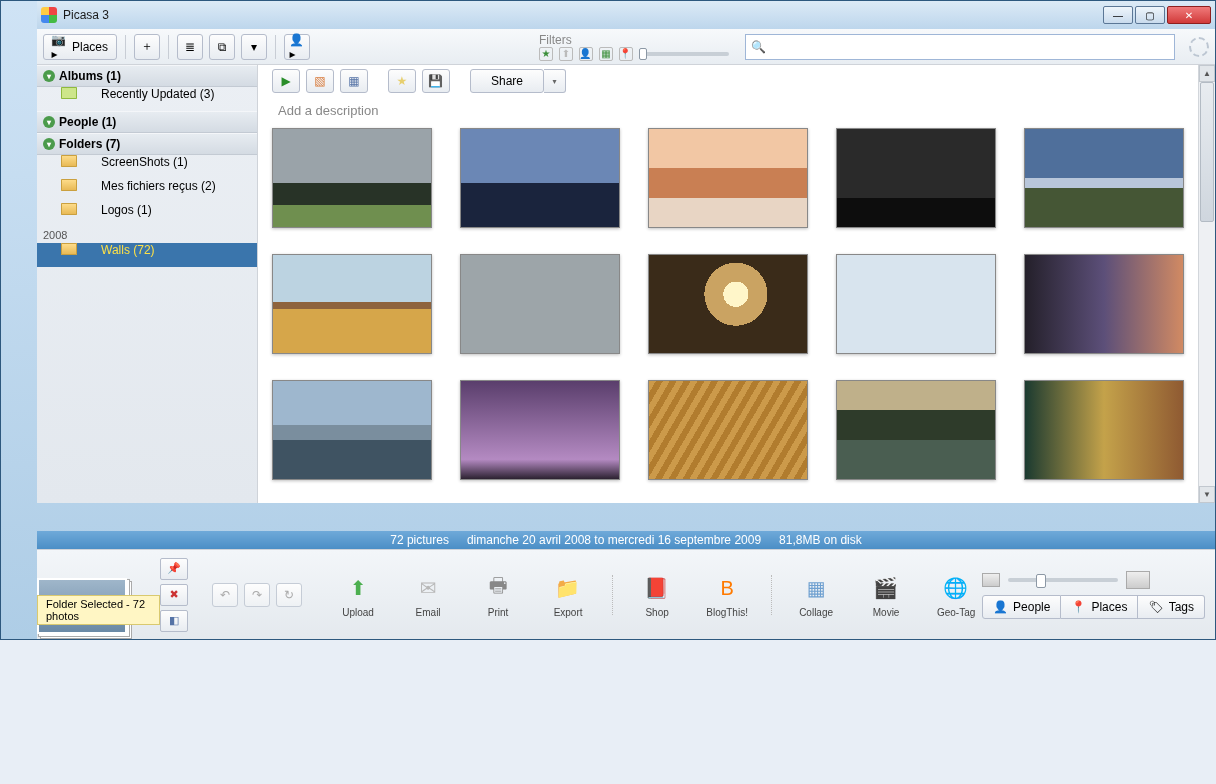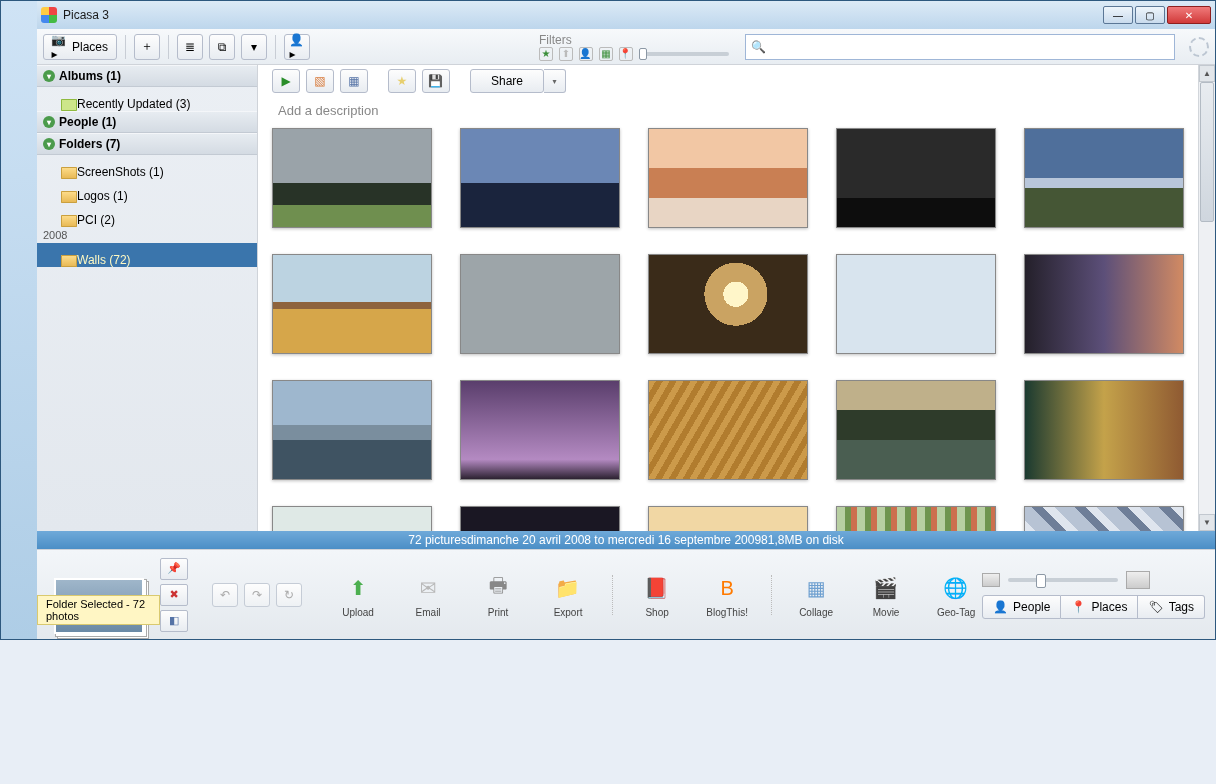--- a/index.html
+++ b/index.html
@@ -26,22 +26,22 @@
 .filters .ficon{width:14px;height:14px;border:1px solid #bbb;border-radius:2px;display:flex;align-items:center;justify-content:center;font-size:10px;}
 .searchbox{height:26px;flex:0 0 430px;border:1px solid #9fb6d7;background:#fff;display:flex;align-items:center;padding:0 6px;margin-left:10px;}
 .searchbox input{border:none;outline:none;flex:1;font-size:12px;}
 .spinner{width:20px;height:20px;border:2px dashed #bcc6d2;border-radius:50%;margin-left:8px;}
 
 .main{flex:1;display:flex;min-height:0;}
 
 .sidebar{width:248px;background:linear-gradient(#ebeff4,#e3e8ee);border-right:1px solid #cfd3d9;overflow-y:auto;}
 .catheader{height:22px;background:linear-gradient(#e7ecf1,#d4dbe3);border-top:1px solid #f4f6f9;border-bottom:1px solid #c3cad3;display:flex;align-items:center;padding:0 6px;font-weight:bold;cursor:pointer;gap:4px;}
 .catheader .arrow{width:12px;height:12px;background:#4b9b4b;border-radius:50%;display:flex;align-items:center;justify-content:center;color:#fff;font-size:8px;}
-.node{height:24px;display:flex;align-items:flex-end;padding-left:24px;gap:0;cursor:pointer;}
-.node.sel{background:#3a75ac;color:#fef9c3;}
+.node{height:24px;display:flex;align-items:flex-start;padding-left:24px;gap:24px;cursor:pointer;}
+.node.sel{background:#3a75ac;color:#fde047;}
 .node .fico{width:16px;height:12px;background:linear-gradient(#ffdf8e,#e6b651);border-radius:1px;box-shadow:inset 0 0 0 1px #caa03f;}
 .node .fico.star{background:#cde68a;box-shadow:inset 0 0 0 1px #8fba3f;}
 .yearlabel{padding:2px 6px;font-size:11px;color:#555;}
 .peopleitem{display:flex;align-items:center;padding:4px 6px 4px 14px;gap:6px;}
 .peopleitem .avatar{width:30px;height:30px;background:#b0bcc8;border:1px solid #8f9aa6;}
 
 .content{flex:1;display:flex;min-height:0;}
 .gallery{flex:1;background:#fff;display:flex;flex-direction:column;min-width:0;}
 .ghead{padding:8px 14px 2px;display:flex;align-items:center;gap:10px;}
 .ghead .foldericon{width:36px;height:28px;background:linear-gradient(#fff2c9,#f1d38a);border:1px solid #d2b062;border-radius:2px;}
@@ -76,24 +76,24 @@
 .t17{background:radial-gradient(circle at 50% 55%,#f8e482 0 4%,#f3b250 4% 8%,#1a1723 10%);}
 .t18{background:linear-gradient(#f1d7a4 0 45%,#b78a49 45% 55%,#3e2f21 55%);}
 .t19{background:repeating-linear-gradient(90deg,#b8cfa2 0 8px,#6f944f 8px 14px,#cc6f4e 14px 20px);}
 .t20{background:repeating-linear-gradient(45deg,#b7c3d4 0 14px,#6e7e98 14px 22px,#dfe5ee 22px 30px);}
 
 .vscroll{width:17px;background:#eef0f3;border-left:1px solid #d2d6db;display:flex;flex-direction:column;}
 .vscroll .arrow{height:17px;background:#e2e6ea;border:1px solid #c2c8cf;display:flex;align-items:center;justify-content:center;font-size:8px;color:#555;cursor:pointer;}
 .vscroll .track{flex:1;position:relative;}
 .vscroll .handle{position:absolute;top:0;left:1px;right:1px;height:140px;background:linear-gradient(#e8ecf0,#cfd6de);border:1px solid #b3bbc4;border-radius:2px;cursor:pointer;}
 
-.statusbar{height:18px;background:linear-gradient(#6fa9d9,#4b8ec6);color:#fff;display:flex;align-items:center;justify-content:center;font-size:11px;}
+.statusbar{height:18px;background:linear-gradient(#6fa9d9,#4b8ec6);color:#fff;display:flex;align-items:center;justify-content:center;gap:18px;font-size:11px;margin-top:28px;}
 
 .tray{height:90px;background:linear-gradient(#f3f6f9,#e4e9ee);border-top:1px solid #cfd3d9;display:flex;align-items:stretch;}
-.traysel{width:380px;display:flex;align-items:center;justify-content:center;position:relative;margin-top:22px;}
+.traysel{width:380px;display:flex;align-items:center;justify-content:flex-start;position:relative;margin-top:22px;}
 .traysel .stack{width:90px;height:56px;background:linear-gradient(#9fb6ca,#6a89a5);border:2px solid #fff;box-shadow:2px 2px 0 #fff,2px 2px 0 1px #aaa,4px 4px 0 #fff,4px 4px 0 1px #aaa;}
 .traysel .tip{position:absolute;bottom:14px;background:#fff6c4;border:1px solid #d9c96f;padding:2px 8px;font-size:11px;}
 .trayactions{width:34px;display:flex;flex-direction:column;justify-content:center;gap:4px;padding-right:4px;}
 .trayactions .ta{width:28px;height:22px;border:1px solid #b5bccb;border-radius:2px;background:linear-gradient(#fdfdfd,#e8ecf1);display:flex;align-items:center;justify-content:center;cursor:pointer;font-size:11px;}
 .traymid{flex:1;display:flex;align-items:center;}
 .rot{display:flex;gap:6px;margin:0 20px;}
 .rot .rb{width:26px;height:24px;border:1px solid #c5ccd6;border-radius:3px;background:linear-gradient(#fdfdfd,#eef1f4);display:flex;align-items:center;justify-content:center;color:#aaa;cursor:pointer;}
 .bigbtns{display:flex;gap:18px;margin-left:10px;}
 .bigbtn{display:flex;flex-direction:column;align-items:center;gap:2px;cursor:pointer;width:52px;}
 .bigbtn .bicon{width:38px;height:34px;border-radius:4px;display:flex;align-items:center;justify-content:center;font-size:20px;}
@@ -191,25 +191,25 @@
       <div class="catheader">
           <span class="arrow">▾</span>
           <span>Folders (7)</span>
         </div>
       <div class="node">
           <span class="fico"></span>
           <span>ScreenShots (1)</span>
         </div>
       <div class="node">
           <span class="fico"></span>
-          <span>Logos (1)</span>
+          <span>Mes fichiers reçus (2)</span>
         </div>
       <div class="node">
           <span class="fico"></span>
-          <span>PCI (2)</span>
+          <span>Logos (1)</span>
         </div>
       <div class="yearlabel">2008</div>
       <div class="node sel">
           <span class="fico"></span>
           <span>Walls (72)</span>
         </div>
     </div>
 
     <div class="content">
       <div class="gallery">

